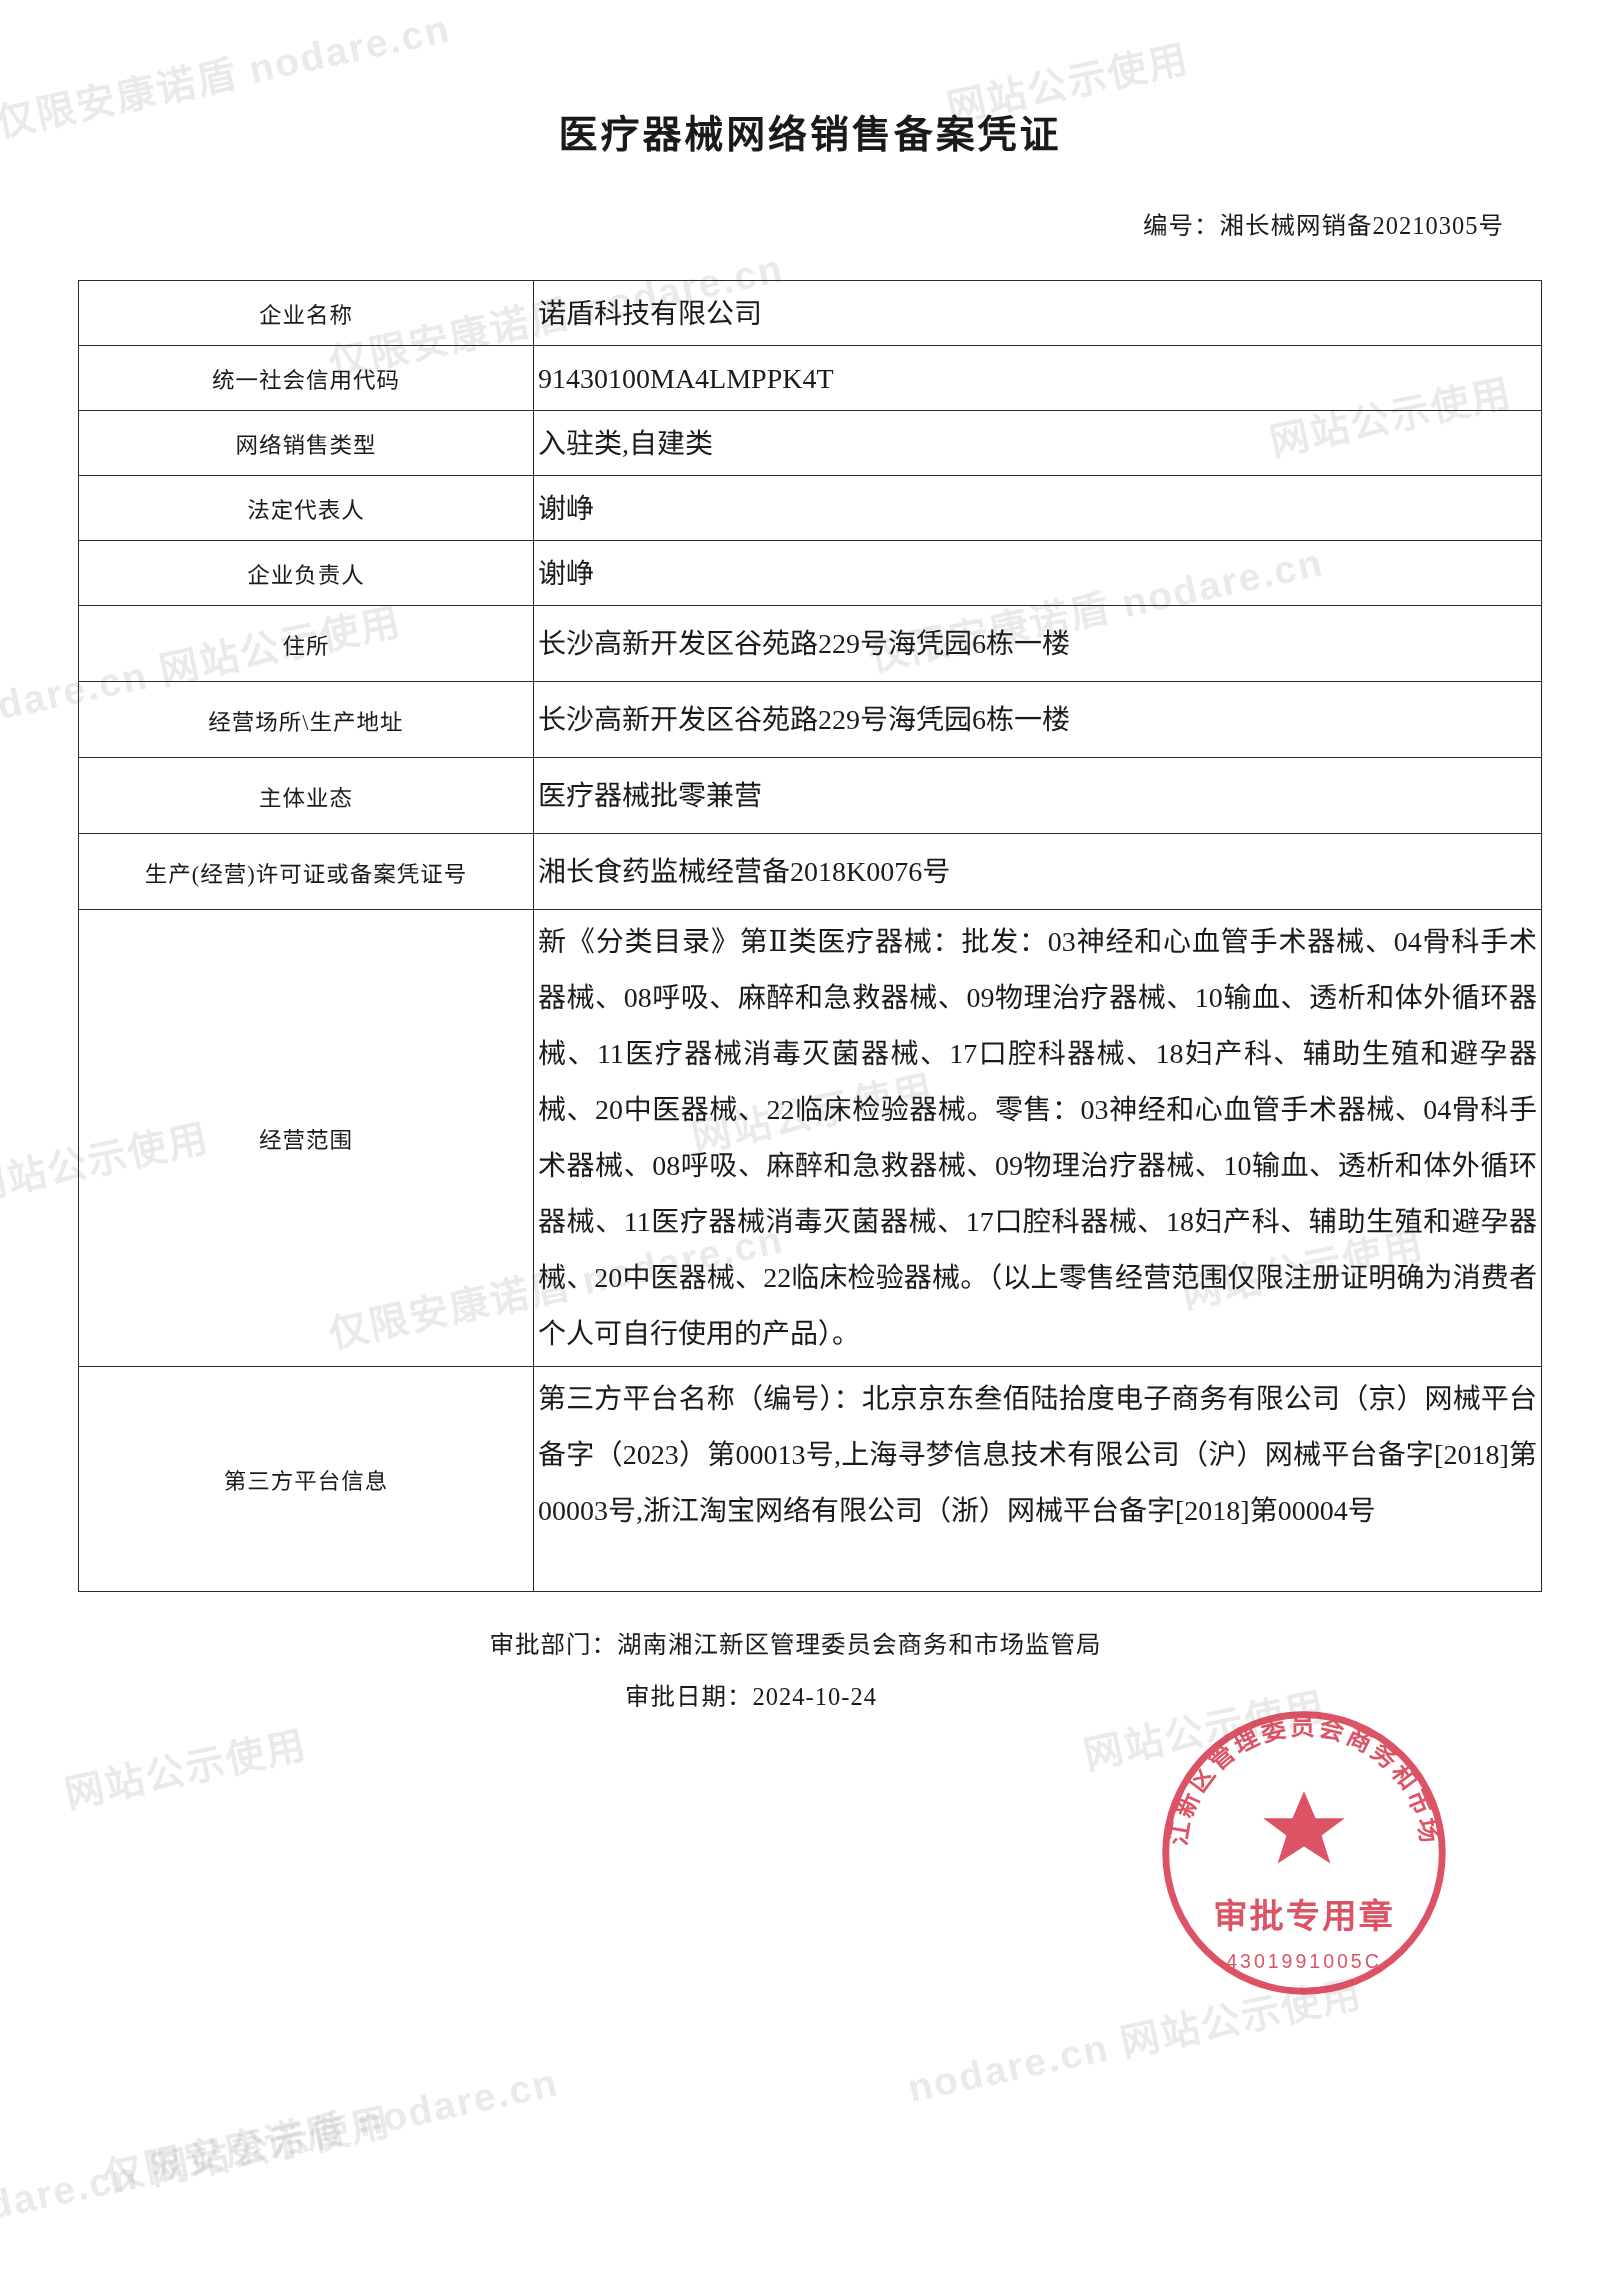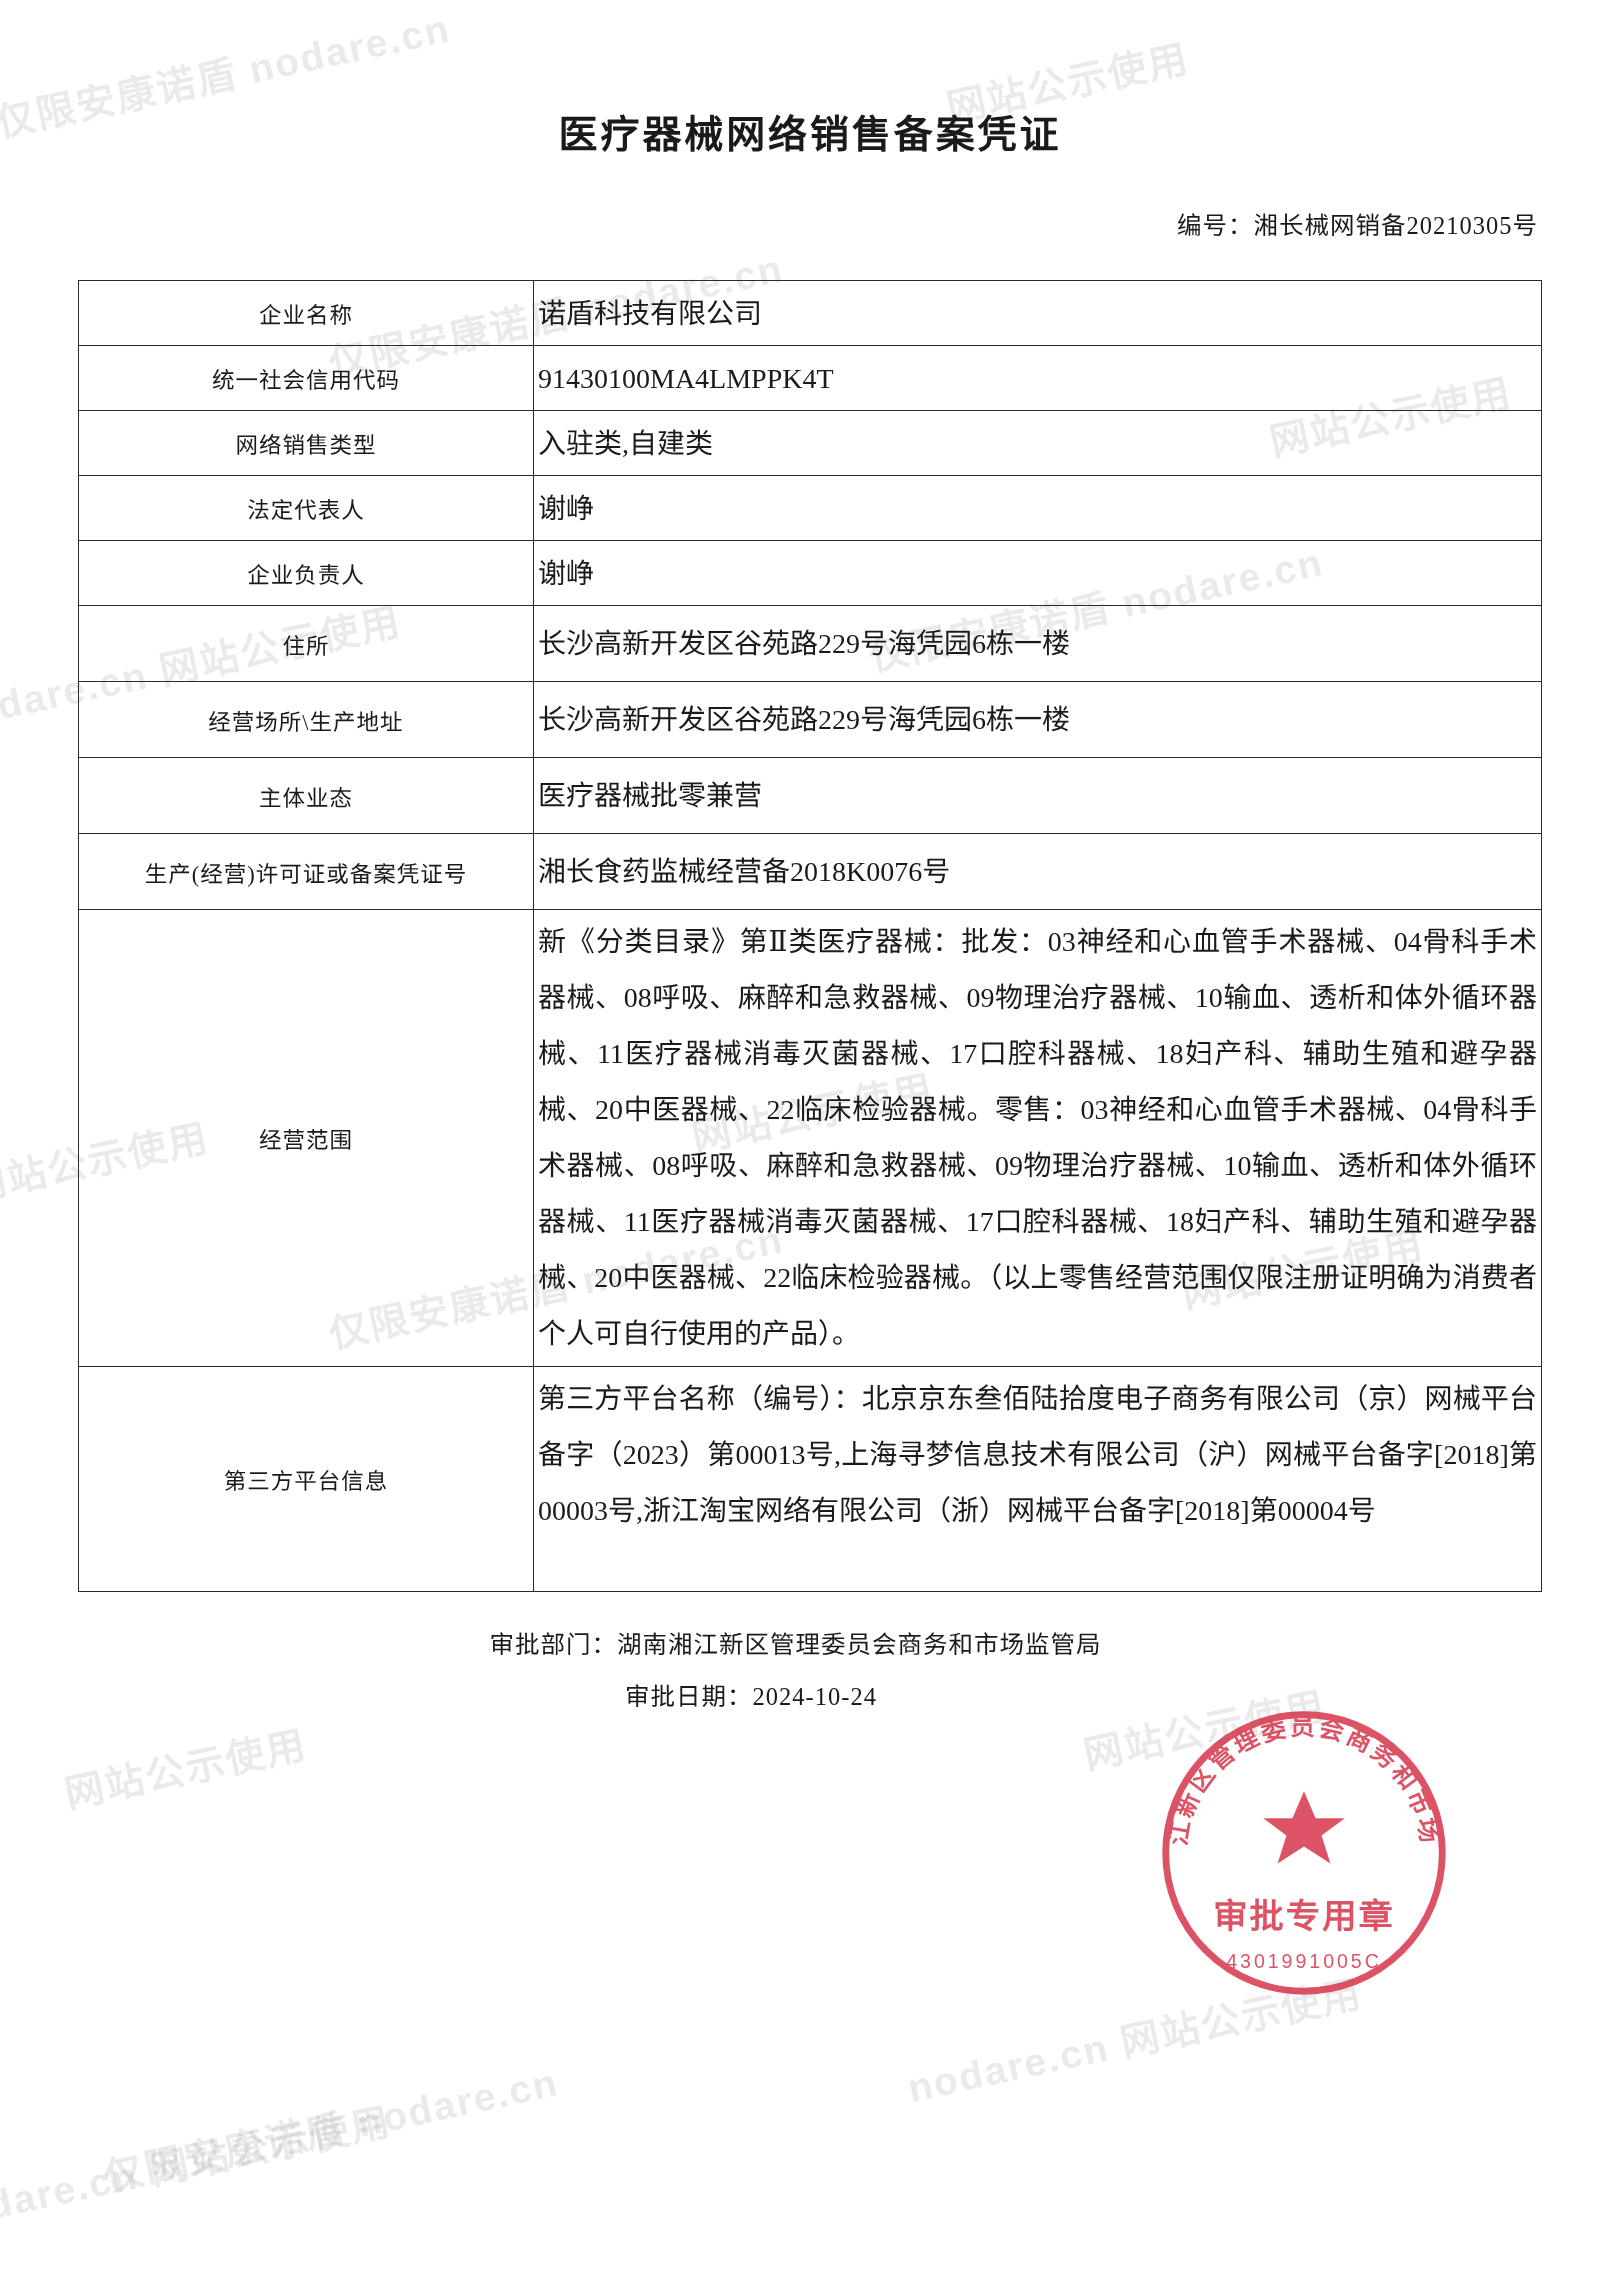--- a/index.html
+++ b/index.html
@@ -48,21 +48,21 @@
     text-align: center;
     font-size: 39px;
     font-weight: bold;
     letter-spacing: 2.9px;
     margin-top: 103px;
     font-family: "Liberation Sans", "DejaVu Sans", sans-serif;
   }
 
   #doc-number-row {
     margin-top: 47px;
-    padding-right: 82px;
+    padding-right: 116px;
     text-align: right;
     font-size: 24.5px;
     letter-spacing: 1px;
   }
 
   table#cert-table {
     margin: 39px auto 0 auto;
     width: 1464px;
     border-collapse: collapse;
     table-layout: fixed;

